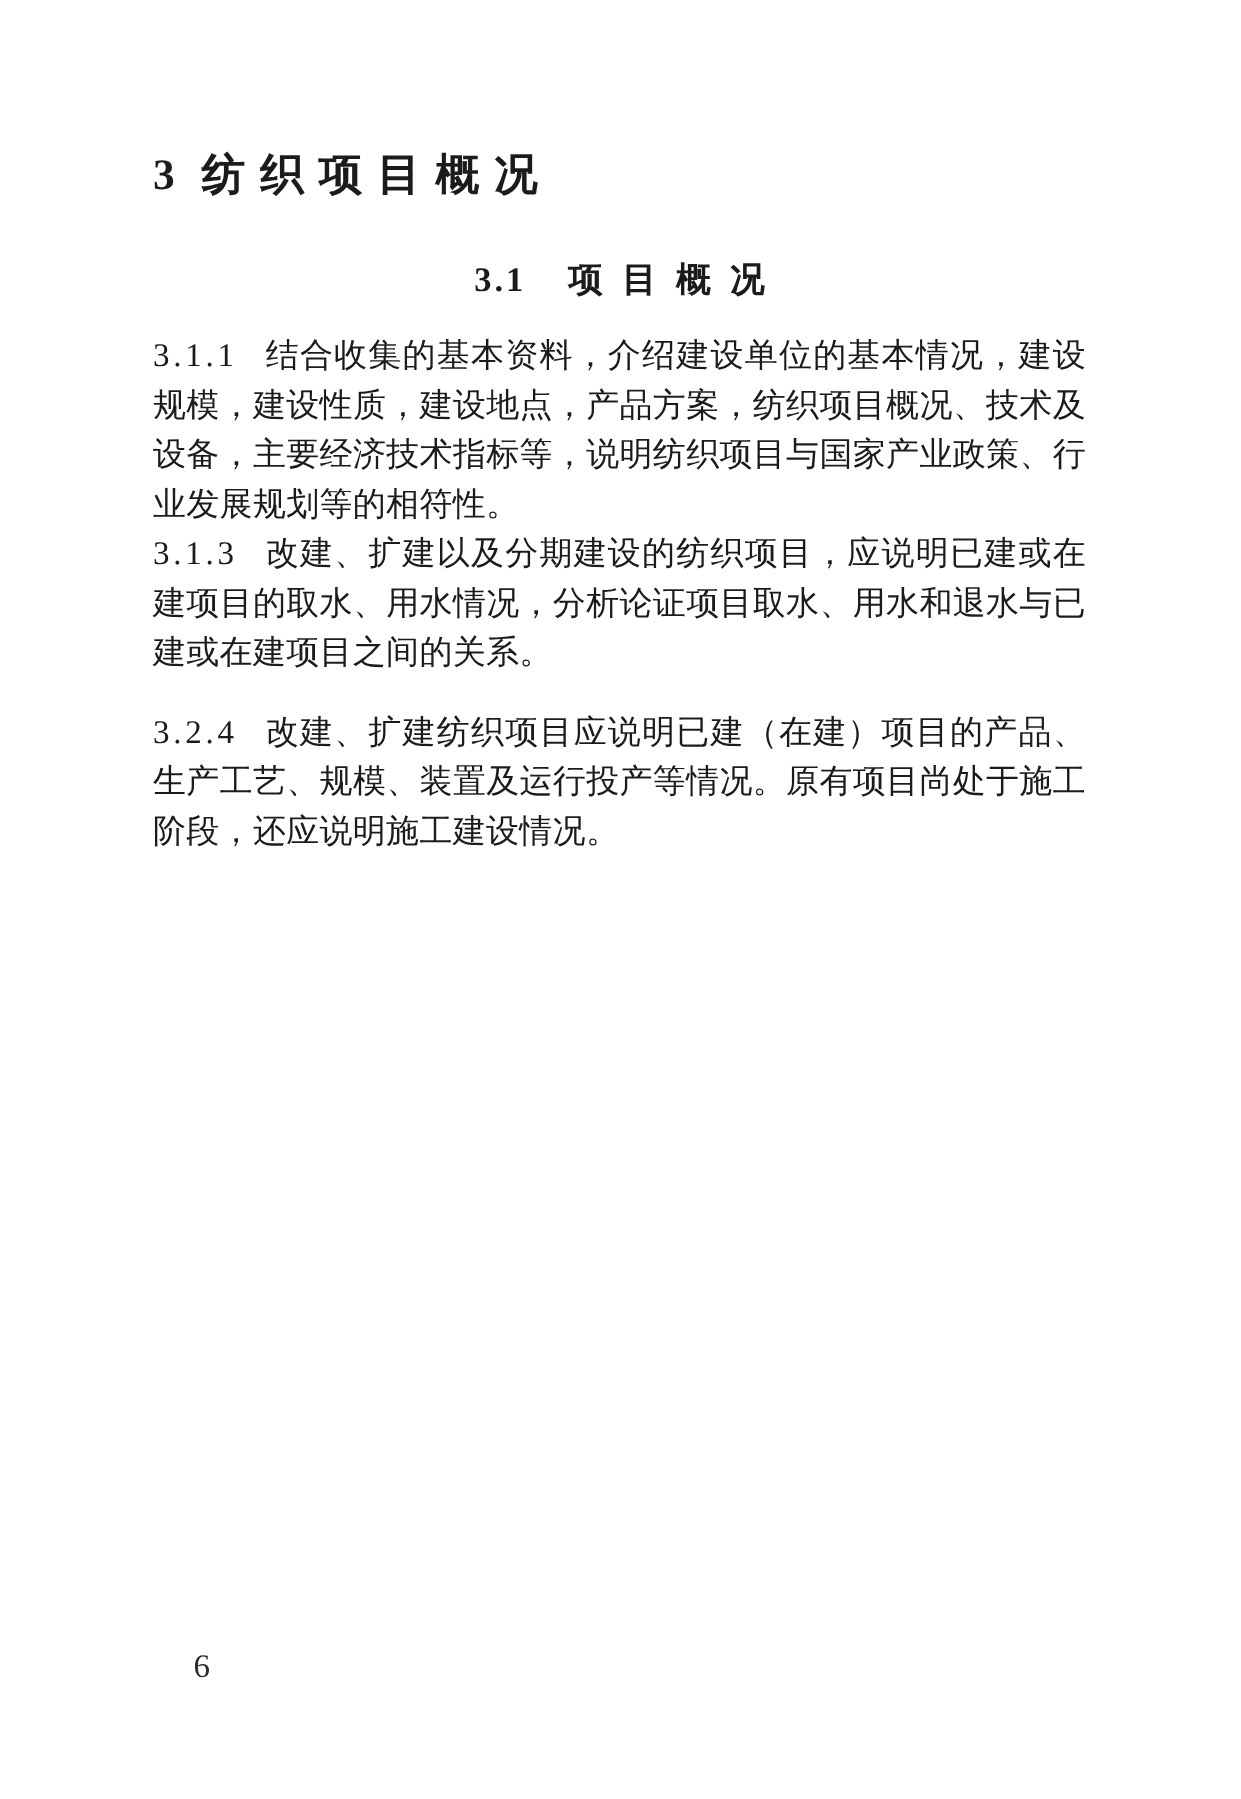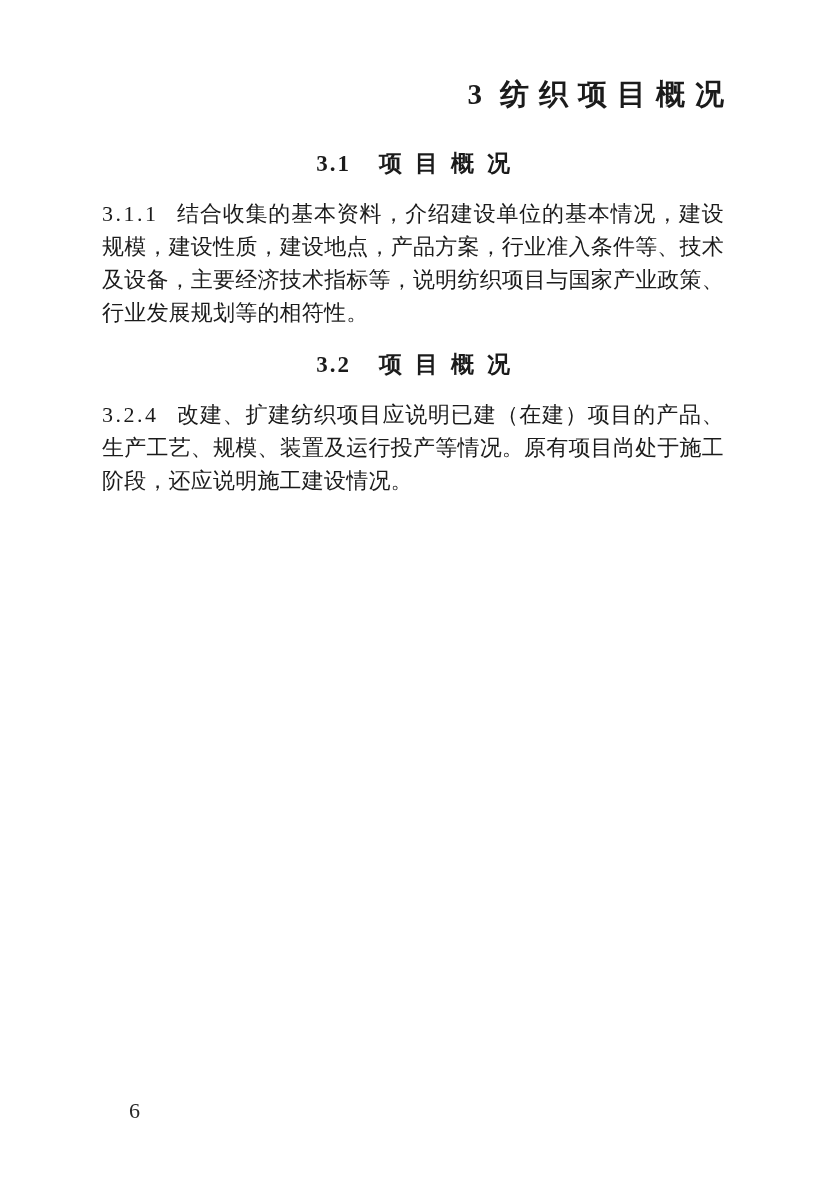--- a/index.html
+++ b/index.html
@@ -22,22 +22,22 @@
   }
   .content {
     position: absolute;
     left: 102px;
     top: 0;
     width: 622px;
   }
   
   .chapter-title {
     margin: 0;
-    padding-top: 77px;
-    text-align: right;
+    padding-top: 100px;
+    text-align: left;
     font-size: 29px;
     font-weight: bold;
     line-height: 34px;
     white-space: nowrap;
   }
   .chapter-title .chap-num {
     letter-spacing: 0;
     margin-right: 18px;
   }
   .chapter-title .chap-text {
@@ -105,26 +105,24 @@
 
     <h1 class="chapter-title">
       <span class="chap-num">3</span><span class="chap-text">纺织项目概况</span>
     </h1>
 
     <h2 class="section-title first">
       <span class="sec-num">3.1</span><span class="sec-text">项目概况</span>
     </h2>
 
     <div class="clause-group">
-      <p class="clause"><span class="clause-num">3.1.1</span><span class="clause-text">结合收集的基本资料，介绍建设单位的基本情况，建设规模，建设性质，建设地点，产品方案，行业准入条件等、技术及设备，主要经济技术指标等，说明纺织项目与国家产业政策、行业发展规划等的相符性。</span></p>
+      <p class="clause"><span class="clause-num">3.1.1</span><span class="clause-text">结合收集的基本资料，介绍建设单位的基本情况，建设规模，建设性质，建设地点，产品方案，纺织项目概况、技术及设备，主要经济技术指标等，说明纺织项目与国家产业政策、行业发展规划等的相符性。</span></p>
+      <p class="clause"><span class="clause-num">3.1.3</span><span class="clause-text">改建、扩建以及分期建设的纺织项目，应说明已建或在建项目的取水、用水情况，分析论证项目取水、用水和退水与已建或在建项目之间的关系。</span></p>
     </div>
 
-    <h2 class="section-title second">
-      <span class="sec-num">3.2</span><span class="sec-text">项目概况</span>
-    </h2>
 
     <div class="clause-group second">
       <p class="clause"><span class="clause-num">3.2.4</span><span class="clause-text">改建、扩建纺织项目应说明已建（在建）项目的产品、生产工艺、规模、装置及运行投产等情况。原有项目尚处于施工阶段，还应说明施工建设情况。</span></p>
     </div>
 
   </div>
 
   <div class="page-number">6</div>
 </div>
 

